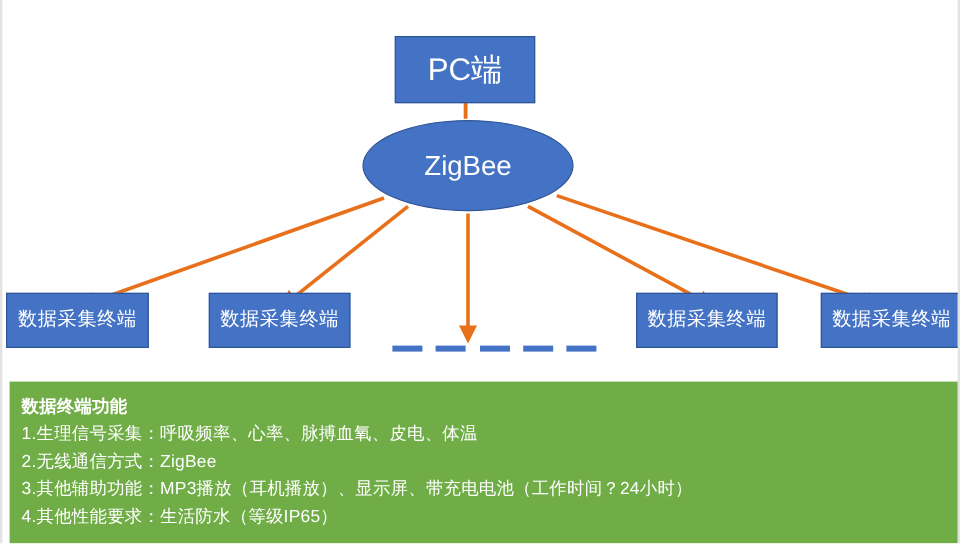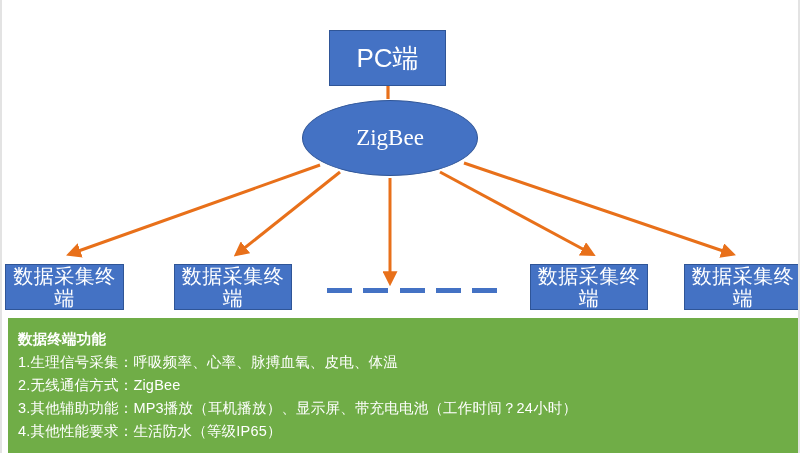--- a/index.html
+++ b/index.html
@@ -32,23 +32,23 @@
   }
   #pc-box {
     left: 327px;
     top: 10px;
     width: 117px;
     height: 56px;
     font-size: 26px;
     margin-top: 20px;
   }
   .terminal-box {
-    top: 264px;
+    top: 244px;
     height: 46px;
-    font-size: 20px;
+    font-size: 16px;
     letter-spacing: 0.5px;
   }
   #term-1 { left: 3px;   width: 119px; }
   #term-2 { left: 172px; width: 118px; }
   #term-3 { left: 528px; width: 118px; }
   #term-4 { left: 682px; width: 118px; }
 
   #router-ellipse {
     position: absolute;
     left: 300px;
@@ -59,21 +59,20 @@
     border: 1px solid #2F5597;
     border-radius: 50%;
     color: #ffffff;
     display: flex;
     flex-direction: row;
     align-items: center;
     justify-content: center;
     box-sizing: border-box;
     font-size: 23px;
     line-height: 1.15;
-    font-family: Liberation Serif, serif;
   }
   #router-ellipse .rl { display: block; }
 
   #arrows-svg {
     position: absolute;
     left: 0;
     top: 0;
     width: 800px;
     height: 453px;
     pointer-events: none;

